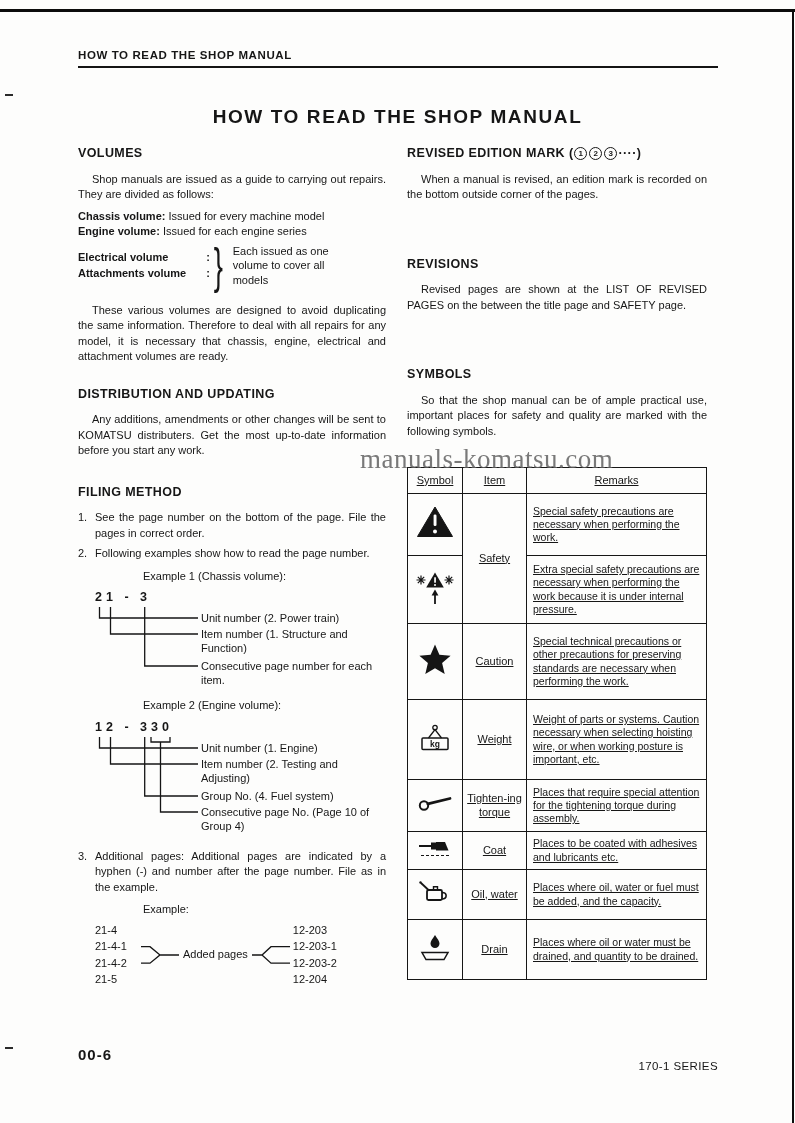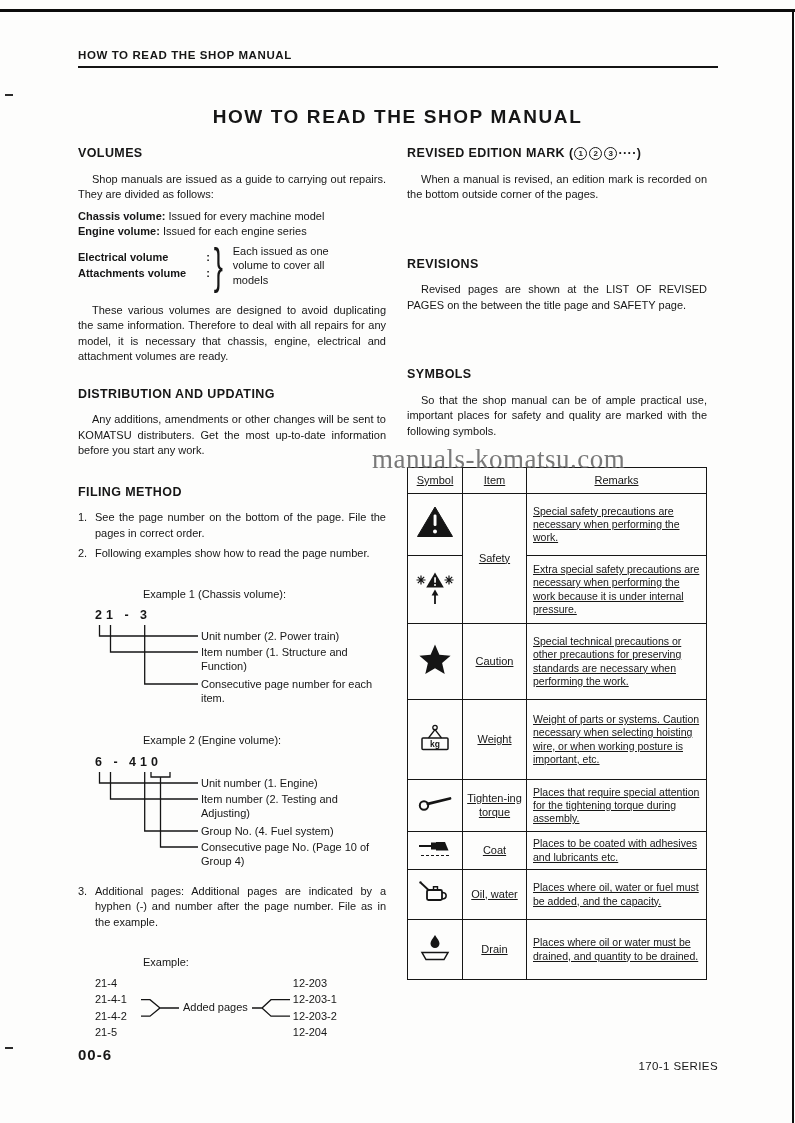--- a/index.html
+++ b/index.html
@@ -26,21 +26,21 @@
   .brace{display:inline-block;font-size:50px;font-weight:normal;line-height:46px;
          transform:scaleX(.55);margin:0 2px 0 0;}
   .brace-note{width:114px;line-height:14.5px;margin-left:4px;}
   .mt14{margin-top:14px;}
   .dist-para{margin-bottom:26px;}
   
   .li{display:flex;margin-bottom:5px;}
   .li-num{width:17px;flex:none;}
   .li-body{flex:1;}
   .li-lead{text-align:justify;}
-  .ex-title{margin:25px 0 4px 0;padding-left:48px;}
+  .ex-title{margin:7px 0 4px 0;padding-left:48px;}
   .diag{position:relative;margin:6px 0 8px 0;}
   .diag-num{font-size:12.5px;font-weight:bold;letter-spacing:4px;}
   .diag svg.lines{position:absolute;left:1px;top:17px;}
   .dlabel{position:absolute;left:106px;width:180px;line-height:14px;}
   
   .addpages{display:flex;align-items:flex-start;margin-top:4px;}
   .pgcol{line-height:16.5px;}
   .pgcol.left{width:46px;}
   .pgcol.right{width:56px;}
   .addlabel{margin-top:25px;padding:0 2px;white-space:nowrap;}
@@ -52,21 +52,21 @@
   table.sym{border-collapse:collapse;width:100%;margin-top:28px;table-layout:fixed;text-decoration:underline;}
   table.sym th,table.sym td{border:1.4px solid #161616;}
   table.sym thead tr{height:26px;}
   table.sym th{font-weight:normal;font-size:11px;text-align:center;}
   td.sym-cell{text-align:center;vertical-align:middle;padding:2px;}
   td.item-cell{text-align:center;vertical-align:middle;font-size:11px;line-height:13.5px;padding:2px;}
   td.rem-cell{font-size:10.5px;line-height:13.3px;padding:4px 6px;vertical-align:middle;text-align:left;}
   .rh1{height:62px}.rh2{height:68px}.rh3{height:76px}.rh4{height:80px}
   .rh5{height:52px}.rh6{height:38px}.rh7{height:50px}.rh8{height:60px}
   
-  .watermark{position:absolute;left:372px;top:444px;font-family:"Liberation Serif",serif;
+  .watermark{position:absolute;left:360px;top:444px;font-family:"Liberation Serif",serif;
              font-size:27px;color:#636363;opacity:.85;letter-spacing:.5px;z-index:6;}
   
   .footer-left{position:absolute;left:78px;top:1046px;font-size:15px;font-weight:bold;letter-spacing:1px;}
   .footer-right{position:absolute;left:0;top:1060px;width:718px;text-align:right;font-size:11.5px;
                 font-weight:normal;letter-spacing:.4px;}
   svg .st{stroke:#151515;fill:none;}
 </style>
 </head>
 <body>
 
@@ -136,21 +136,21 @@
             <path class="st" d="M14.5 0 V27 H102" stroke-width="1.3"></path>
             <path class="st" d="M48.7 0 V59 H102" stroke-width="1.3"></path>
           </svg>
           <div class="dlabel" style="top:21px;">Unit number (2. Power train)</div>
           <div class="dlabel" style="top:37px;">Item number (1. Structure and Function)</div>
           <div class="dlabel" style="top:69px;">Consecutive page number for each item.</div>
         </div>
 
         <div class="ex-title">Example 2 (Engine volume):</div>
         <div class="diag" style="height:116px;">
-          <div class="diag-num">6 - 410</div>
+          <div class="diag-num">12 - 330</div>
           <svg class="lines" width="104" height="80" viewBox="0 0 104 80">
             <path class="st" d="M3.5 0 V11 H102" stroke-width="1.3"></path>
             <path class="st" d="M14.5 0 V27 H102" stroke-width="1.3"></path>
             <path class="st" d="M48.7 0 V59 H102" stroke-width="1.3"></path>
             <path class="st" d="M55 0 V5 H74 V0" stroke-width="1.3"></path>
             <path class="st" d="M64.5 5 V75 H102" stroke-width="1.3"></path>
           </svg>
           <div class="dlabel" style="top:21px;">Unit number (1. Engine)</div>
           <div class="dlabel" style="top:37px;">Item number (2. Testing and Adjusting)</div>
           <div class="dlabel" style="top:69px;">Group No. (4. Fuel system)</div>

